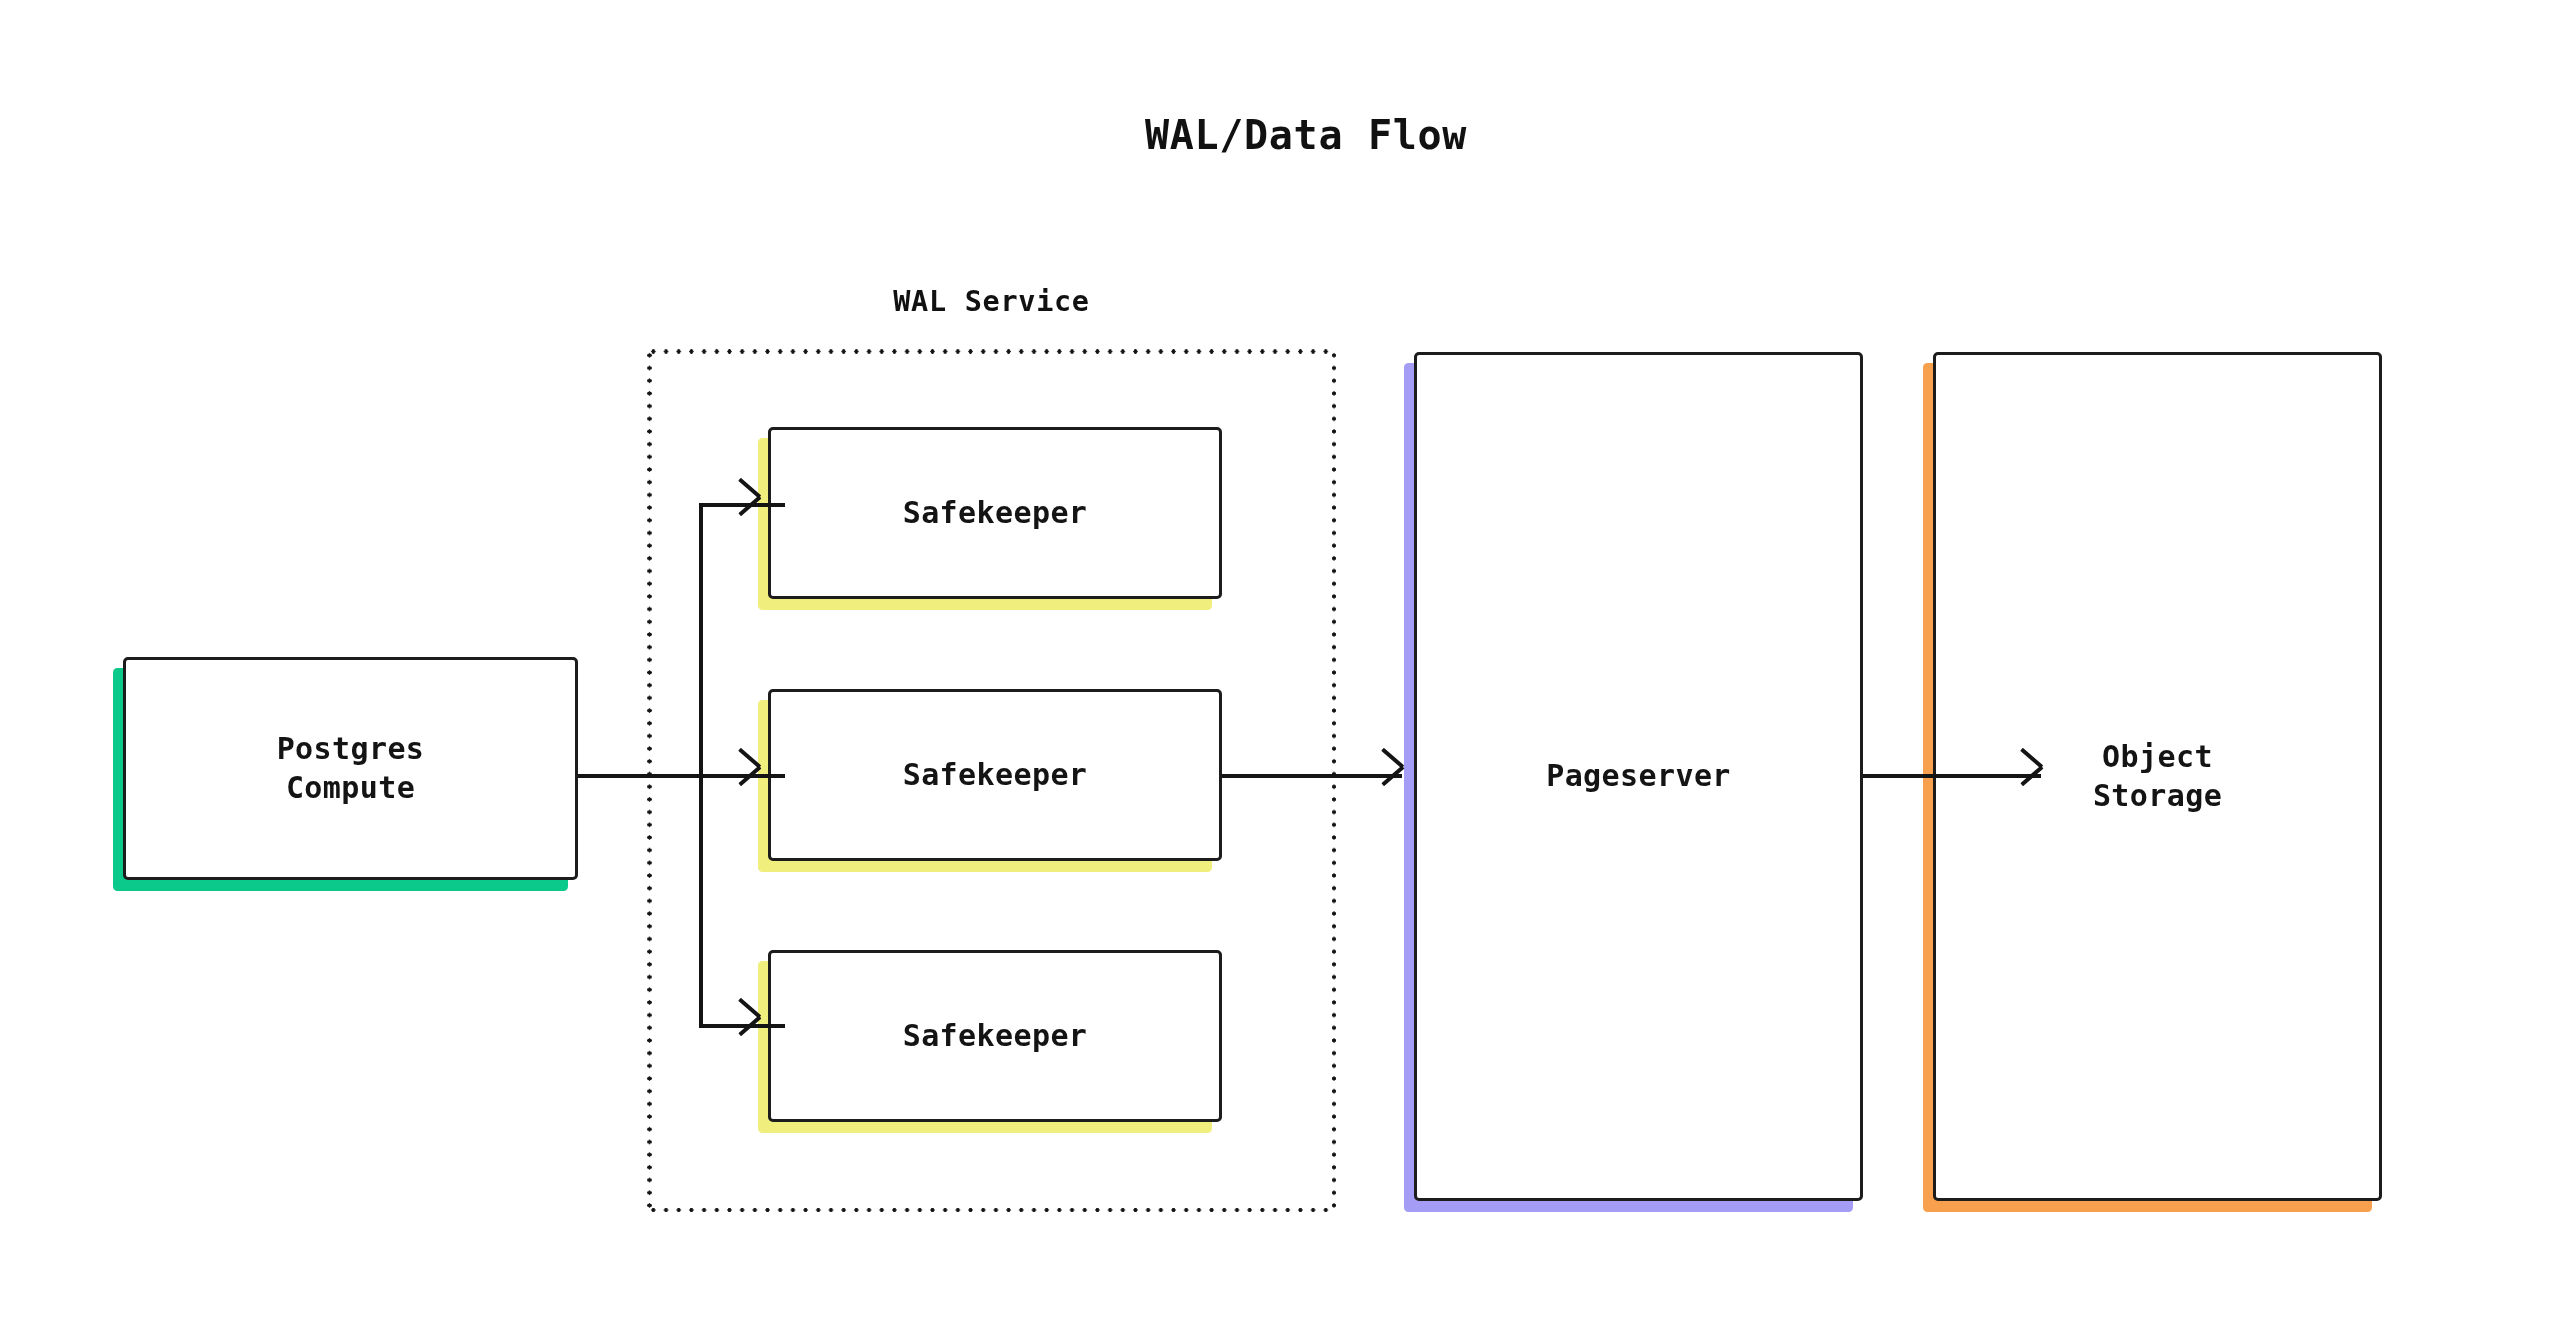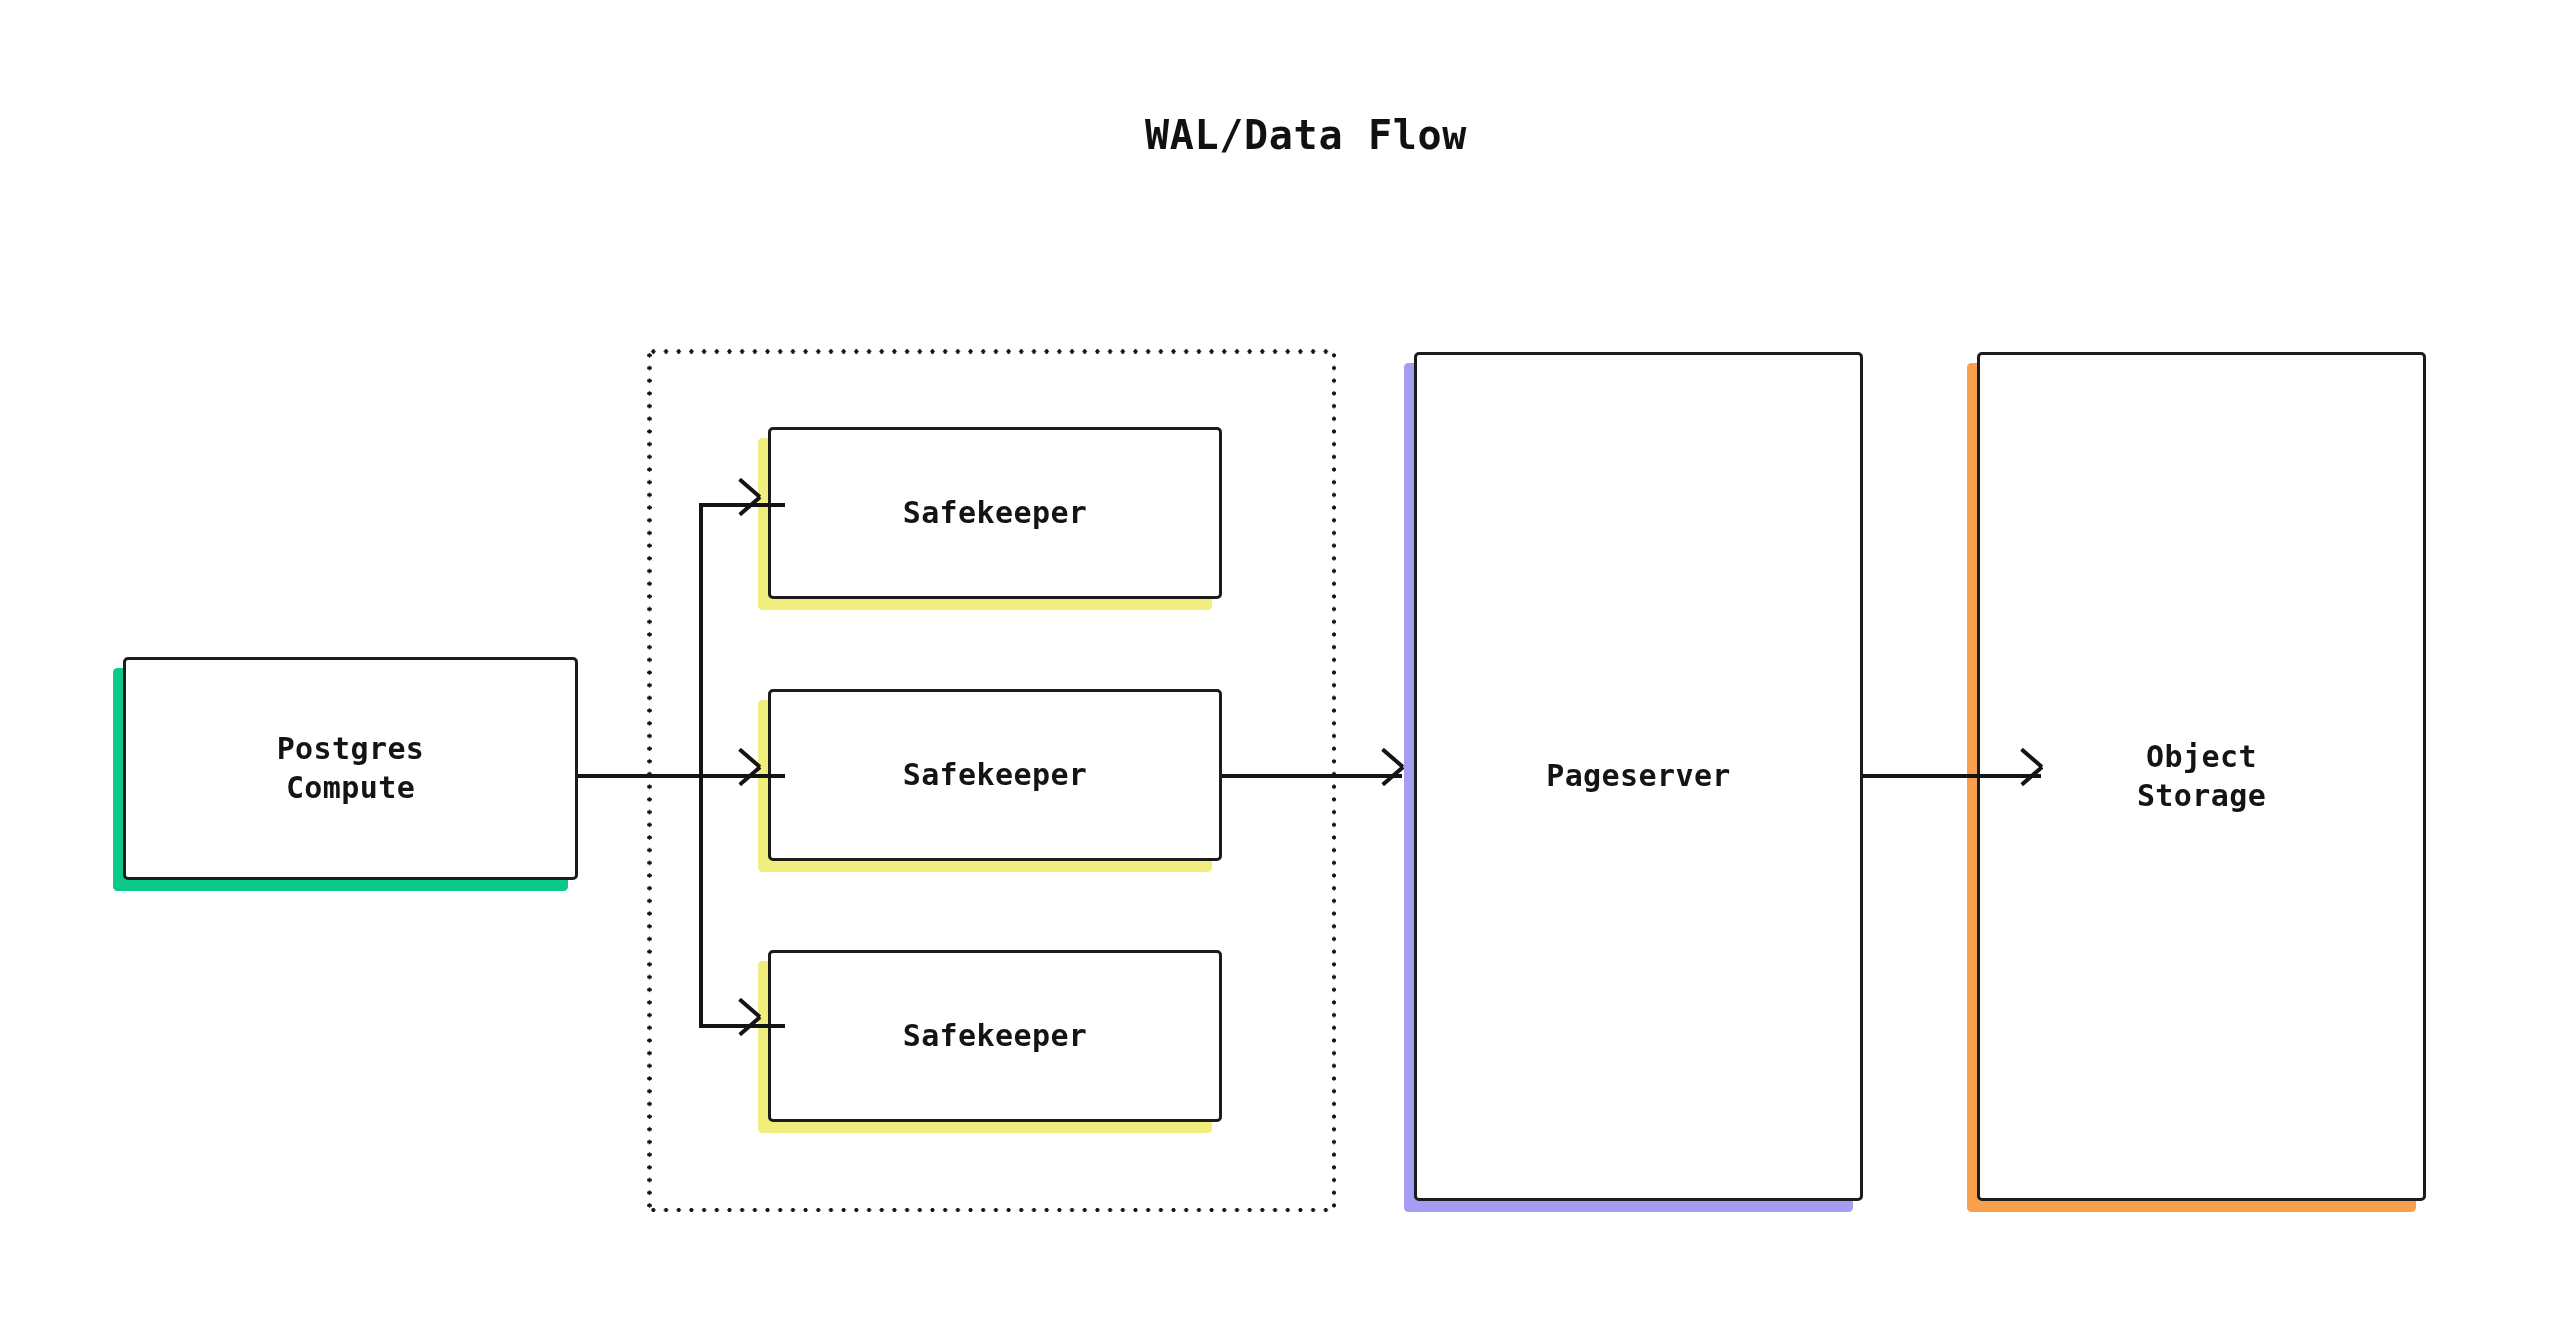--- a/index.html
+++ b/index.html
@@ -140,20 +140,21 @@
     transform: rotate(-41deg);
   }
 </style>
 </head>
 <body>
 
 <div id="canvas">
 
   <div class="diagram-title">WAL/Data Flow</div>
 
+  <div class="group-label" style="left:629px; top:285px; width:689px;">WAL Service</div>
 
   <div class="dotted-group" style="left:629px; top:349px; width:689px; height:863px;">
     <div class="dot-edge" style="left:0; top:0; width:689px; height:4.5px;"></div>
     <div class="dot-edge" style="left:0; bottom:0; width:689px; height:4.5px;"></div>
     <div class="dot-edge vert" style="left:0; top:0; width:4.5px; height:863px;"></div>
     <div class="dot-edge vert" style="right:0; top:0; width:4.5px; height:863px;"></div>
   </div>
 
   <div class="node" style="left:105px; top:657px; width:455px; height:223px;padding-left:31px;">
     <div class="shadow" style="background:#0ac98b;"></div>
@@ -184,21 +185,21 @@
     </div>
   </div>
 
   <div class="node" style="left:1396px; top:352px; width:449px; height:849px;">
     <div class="shadow" style="background:#a59cf5;"></div>
     <div class="boxface">
       <div class="node-label">Pageserver</div>
     </div>
   </div>
 
-  <div class="node" style="left:1959px; top:352px; width:449px; height:849px;">
+  <div class="node" style="left:1915px; top:352px; width:449px; height:849px;">
     <div class="shadow" style="background:#f9a04e;"></div>
     <div class="boxface">
       <div class="node-label">Object
 Storage</div>
     </div>
   </div>
 
   <div class="conn">
 
     <div class="hline" style="left:560px; top:774px; width:124px;"></div>

